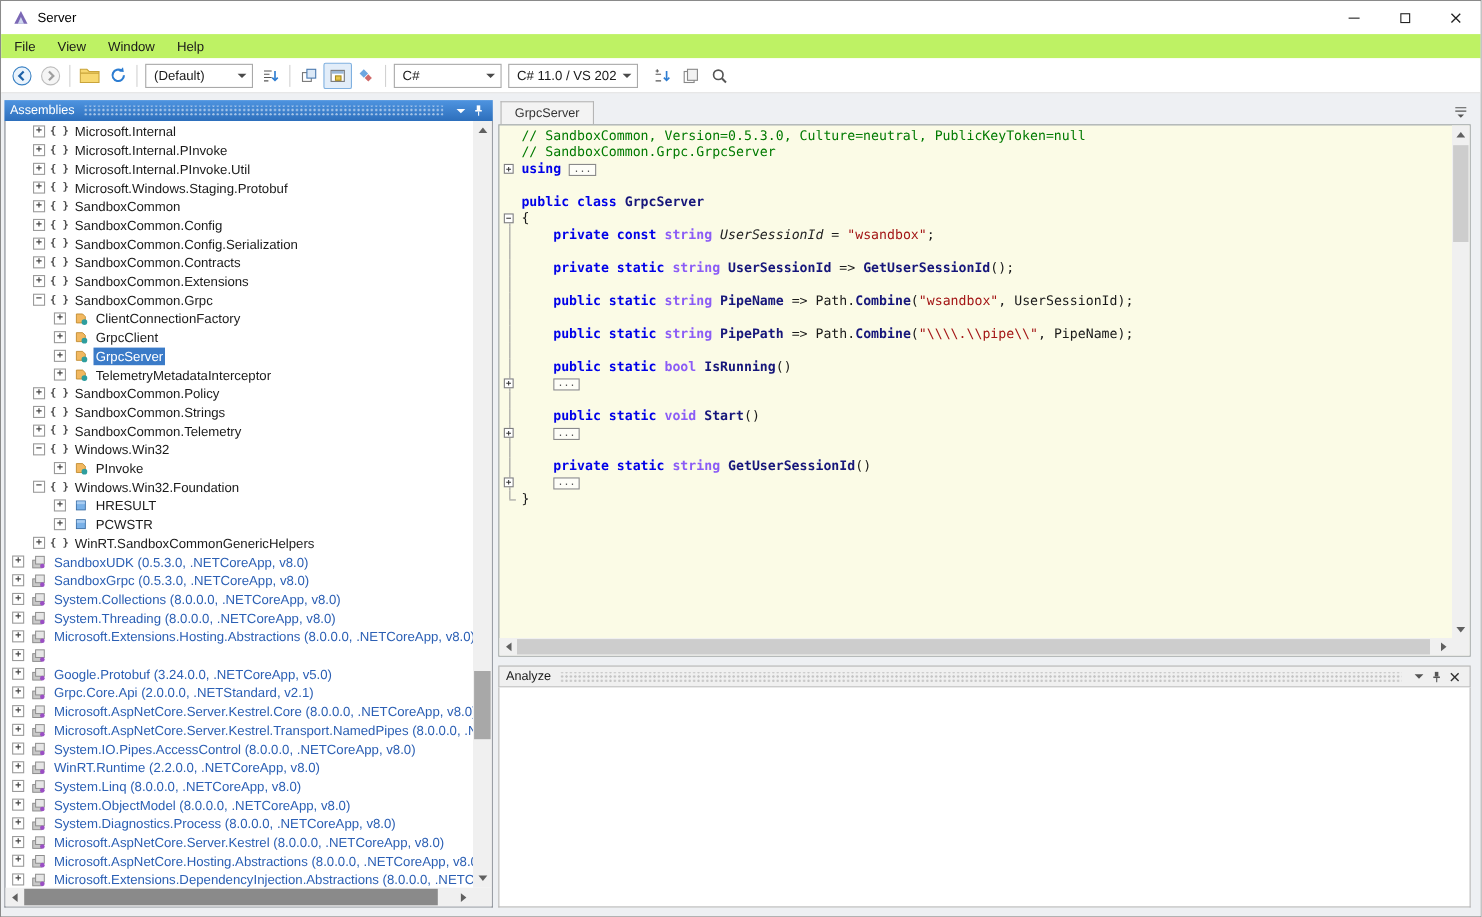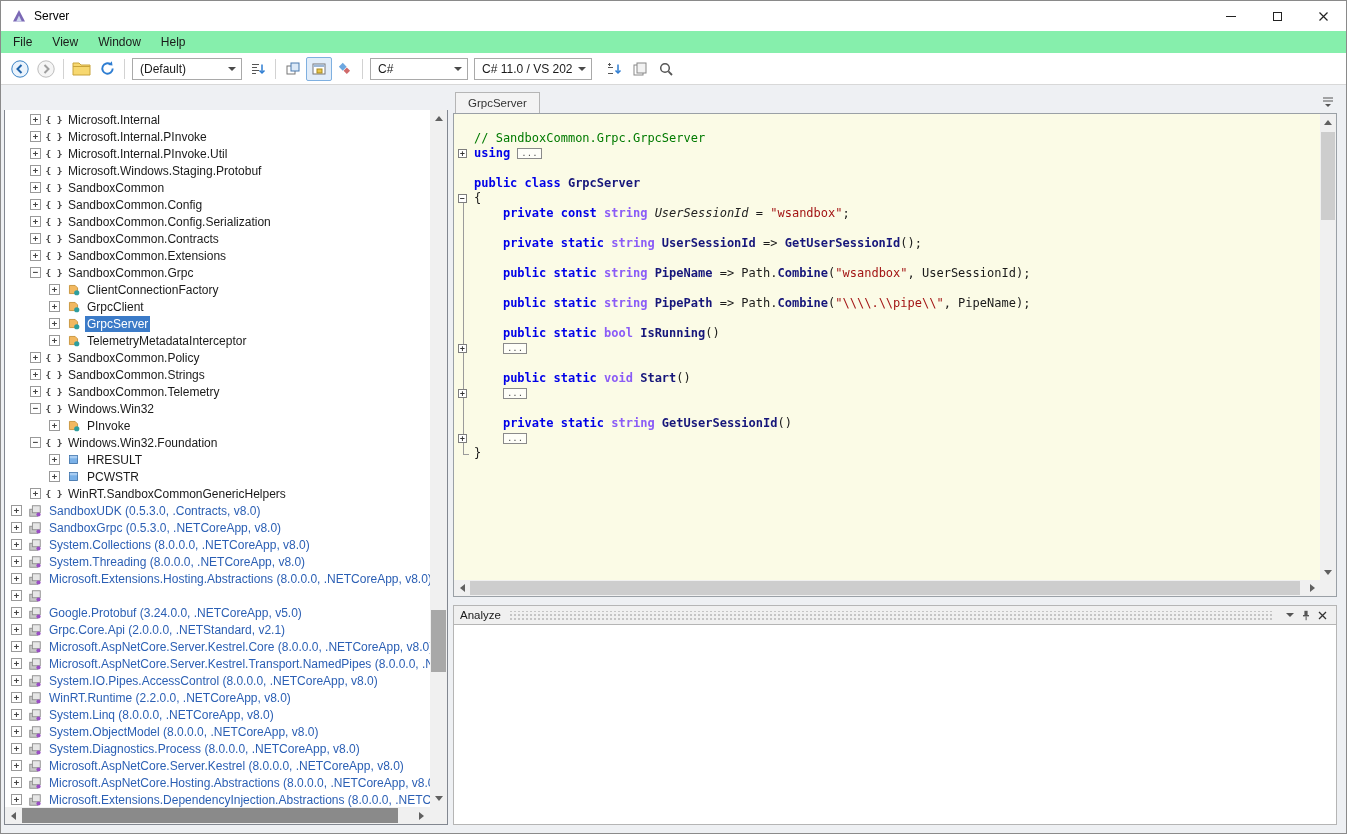--- a/index.html
+++ b/index.html
@@ -11,21 +11,21 @@
   .titlebar { position:absolute; left:0; top:0; right:0; height:30px; background:#fff; display:flex; align-items:center; }
   .app-icon { margin-left:10px; }
   .title-text { margin-left:7px; font-size:12px; color:#000; }
   .win-controls { position:absolute; right:0; top:0; height:30px; display:flex; }
   .wc { width:46px; height:30px; display:flex; align-items:center; justify-content:center; }
   .ic-min { width:10px; height:1px; background:#222; display:block; }
   .ic-max { width:9px; height:9px; border:1px solid #222; display:block; }
   .ic-close { display:block; }
 
   
-  .menubar { position:absolute; left:0; top:30px; right:0; height:22px; background:#86efac; display:flex; align-items:center; padding-left:2px; }
+  .menubar { position:absolute; left:0; top:30px; right:0; height:22px; background:#bef264; display:flex; align-items:center; padding-left:2px; }
   .menu-item { padding:0 10px; font-size:12px; color:#1a1a1a; line-height:22px; }
 
   
   .toolbar { position:absolute; left:0; top:52px; right:0; height:32px; background:#fff; border-bottom:1px solid #d8d8d8; display:flex; align-items:center; padding-left:6px; }
   .tbtn { width:26px; height:24px; display:flex; align-items:center; justify-content:center; border:1px solid transparent; flex:none; }
   .tbtn.pressed { background:#e2edf9; border:1px solid #7fb0e0; border-radius:2px; }
   .tsep { width:1px; height:20px; background:#d2d2d2; margin:0 4px; flex:none; }
   .combo { display:flex; align-items:center; height:22px; border:1px solid #a9a9a9; background:#fff; font-size:12px; padding:0 5px 0 7px; margin:0 3px; white-space:nowrap; overflow:hidden; flex:none; color:#1a1a1a; }
   .combo .val { flex:1; overflow:hidden; }
   .caret { width:0; height:0; border-left:4px solid transparent; border-right:4px solid transparent; border-top:4px solid #4a4a4a; margin-left:6px; flex:none; }
@@ -145,21 +145,21 @@
           <path d="M1 5.5h17" stroke="#c9a43a"></path>
         </svg>
     </div>
     <div class="tbtn">
       <svg width="17" height="17" viewBox="0 0 18 18">
           <path d="M14.5 9a5.5 5.5 0 1 1-2.2-4.4" fill="none" stroke="#2d7dd2" stroke-width="2"></path>
           <path d="M13.6 1.2l.7 4.6-4.5-.6z" fill="#2d7dd2"></path>
         </svg>
     </div>
     <div class="tsep"></div>
-    <div class="combo" style="width:110px">
+    <div class="combo" style="width:98px">
       <span class="val">(Default)</span>
       <span class="caret"></span>
     </div>
     <div class="tbtn">
       <svg width="16" height="16" viewBox="0 0 16 16">
           <path d="M2 3.5h7M2 6.5h5M2 9.5h7M2 12.5h4" stroke="#555"></path>
           <path d="M12 3.5v8" stroke="#2d7dd2" stroke-width="1.5"></path>
           <path d="M9.5 9.5L12 12l2.5-2.5" fill="none" stroke="#2d7dd2" stroke-width="1.5"></path>
         </svg>
     </div>
@@ -210,20 +210,34 @@
       <svg width="16" height="16" viewBox="0 0 16 16">
           <circle cx="7" cy="7" r="4.3" fill="none" stroke="#555" stroke-width="1.5"></circle>
           <path d="M10.4 10.4L14 14" stroke="#555" stroke-width="1.8"></path>
         </svg>
     </div>
   </div>
 
   <div class="client">
 
     <div class="asm-panel">
+      <div class="asm-header">
+        <span>Assemblies</span>
+        <span class="grip"></span>
+        <span class="hdr-ic">
+            <span class="tri-down-w"></span>
+          </span>
+        <span class="hdr-ic">
+          <svg width="10" height="11" viewBox="0 0 10 11">
+              <rect x="3.4" y="0.8" width="3.2" height="4.2" fill="#fff"></rect>
+              <rect x="2" y="5" width="6" height="1.4" fill="#fff"></rect>
+              <rect x="4.6" y="6.4" width="1" height="3.8" fill="#fff"></rect>
+            </svg>
+        </span>
+      </div>
       <div class="asm-body">
         <div id="tree">
             <div class="trow" style="padding-left: 25px;">
               <span class="expander">+</span>
               <span class="ticon">
                 <span class="ns-glyph">{ }</span>
               </span>
               <span class="tlabel">Microsoft.Internal</span>
             </div>
             <div class="trow" style="padding-left: 25px;">
@@ -403,21 +417,21 @@
             </div>
             <div class="trow" style="padding-left: 6px;">
               <span class="expander">+</span>
               <span class="ticon">
                 <svg width="14" height="14" viewBox="0 0 16 16">
                   <rect x="2" y="6" width="9" height="8" fill="#c9c9c9" stroke="#8a8a8a"></rect>
                   <rect x="5" y="2" width="9" height="8" fill="#e6e6e6" stroke="#8a8a8a"></rect>
                   <circle cx="12" cy="12" r="2.4" fill="#9a4fc4"></circle>
                 </svg>
               </span>
-              <span class="tlabel asm">SandboxUDK (0.5.3.0, .Contracts, v8.0)</span>
+              <span class="tlabel asm">SandboxUDK (0.5.3.0, .NETCoreApp, v8.0)</span>
             </div>
             <div class="trow" style="padding-left: 6px;">
               <span class="expander">+</span>
               <span class="ticon">
                 <svg width="14" height="14" viewBox="0 0 16 16">
                   <rect x="2" y="6" width="9" height="8" fill="#c9c9c9" stroke="#8a8a8a"></rect>
                   <rect x="5" y="2" width="9" height="8" fill="#e6e6e6" stroke="#8a8a8a"></rect>
                   <circle cx="12" cy="12" r="2.4" fill="#9a4fc4"></circle>
                 </svg>
               </span>
@@ -632,20 +646,21 @@
           <svg width="14" height="14" viewBox="0 0 14 14">
               <path d="M2 4h10M2 7h10" stroke="#555"></path>
               <path d="M4 10h6l-3 3z" fill="#555"></path>
             </svg>
         </div>
       </div>
       <div class="code-area">
         <div id="code-lines">
             <div class="cline">
               <span class="gut"></span>
+              <span class="ctext"><span class="tk-c">// SandboxCommon, Version=0.5.3.0, Culture=neutral, PublicKeyToken=null</span></span>
             </div>
             <div class="cline">
               <span class="gut"></span>
               <span class="ctext"><span class="tk-c">// SandboxCommon.Grpc.GrpcServer</span></span>
             </div>
             <div class="cline">
               <span class="gut">
                 <b class="gbox">+</b>
               </span>
               <span class="ctext"><span class="tk-k">using</span><span class="tk-p"> </span><span class="tk-fold">...</span></span>

